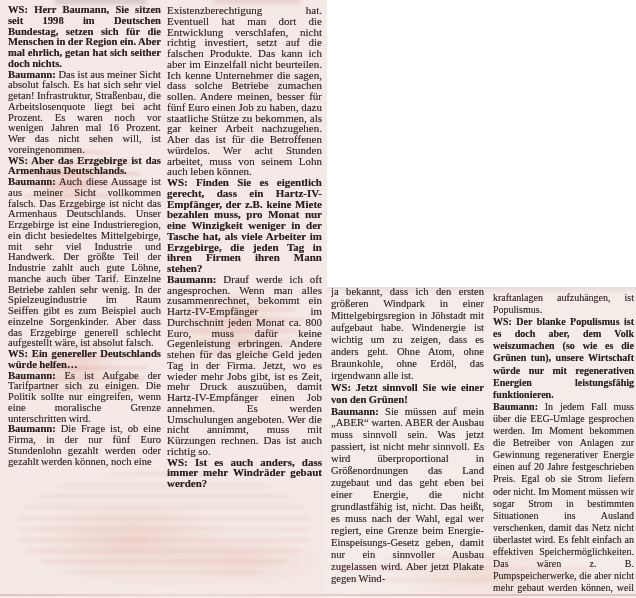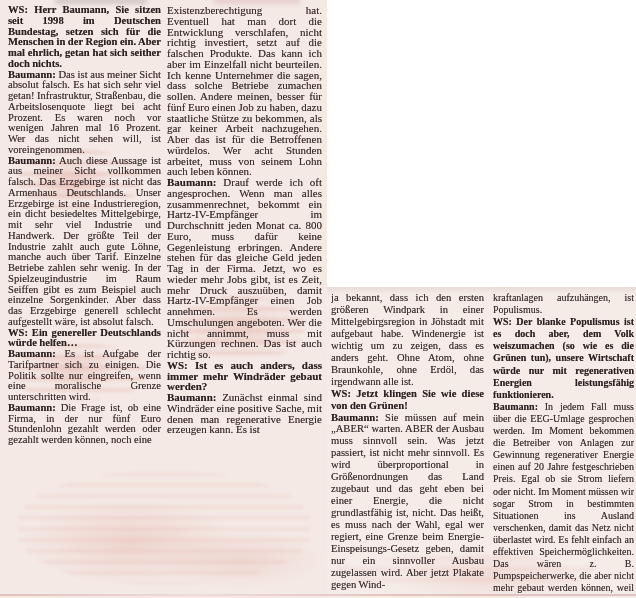--- a/index.html
+++ b/index.html
@@ -58,21 +58,21 @@
   
   .col{
     position:absolute; overflow:hidden;
     text-align:justify;
     color:#372b2b;
     text-shadow:0 0 .4px rgba(62,42,42,.55);
     word-spacing:-0.2px;
   }
   .c1{ left:8px;   top:5px;   width:153px; height:589px; font-size:10.6px; line-height:10.75px; }
   .c2{ left:167px; top:5px;   width:155px; height:589px; font-size:11px; line-height:10.75px; }
-  .c3{ left:331px; top:292px; width:153px; height:303px; font-size:10.6px; line-height:11.95px; }
+  .c3{ left:331px; top:286px; width:153px; height:303px; font-size:10.6px; line-height:11.95px; }
   .c4{ left:493px; top:292px; width:141px; height:303px; font-size:10px; line-height:12.1px; }
   .col p{ margin:0; padding:0; }
   p.question{ font-weight:700; color:#2b2021; }
   b.sp{ font-weight:700; color:#2b2021;margin-top:39px; }
 </style>
 </head>
 <body>
 
 <div class="scan">
   <div class="paper-left"></div>
@@ -82,34 +82,35 @@
   <div class="ghost g2"></div>
   <div class="ghost g3"></div>
   <div class="ghost g4"></div>
   <div class="ghost g5"></div>
   <div class="top-mark t1"></div>
   <div class="top-mark t2"></div>
 
   <div class="col c1">
       <p class="question">WS: Herr Baumann, Sie sitzen seit 1998 im Deutschen Bundestag, setzen sich für die Menschen in der Region ein. Aber mal ehrlich, getan hat sich seither doch nichts.</p>
       <p class="answer"><b class="sp">Baumann:</b> Das ist aus meiner Sicht absolut falsch. Es hat sich sehr viel getan! Infrastruktur, Straßenbau, die Arbeitslosenquote liegt bei acht Prozent. Es waren noch vor wenigen Jahren mal 16 Prozent. Wer das nicht sehen will, ist voreingenommen.</p>
+      <p class="question">WS: Aber das Erzgebirge ist das Armenhaus Deutschlands.</p>
       <p class="answer"><b class="sp">Baumann:</b> Auch diese Aussage ist aus meiner Sicht vollkommen falsch. Das Erzgebirge ist nicht das Armenhaus Deutschlands. Unser Erzgebirge ist eine Industrieregion, ein dicht besiedeltes Mittelgebirge, mit sehr viel Industrie und Handwerk. Der größte Teil der Industrie zahlt auch gute Löhne, manche auch über Tarif. Einzelne Betriebe zahlen sehr wenig. In der Spielzeugindustrie im Raum Seiffen gibt es zum Beispiel auch einzelne Sorgenkinder. Aber dass das Erzgebirge generell schlecht aufgestellt wäre, ist absolut falsch.</p>
       <p class="question">WS: Ein genereller Deutschlands würde helfen…</p>
       <p class="answer"><b class="sp">Baumann:</b> Es ist Aufgabe der Tarifpartner sich zu einigen. Die Politik sollte nur eingreifen, wenn eine moralische Grenze unterschritten wird.</p>
       <p class="answer"><b class="sp">Baumann:</b> Die Frage ist, ob eine Firma, in der nur fünf Euro Stundenlohn gezahlt werden oder gezahlt werden können, noch eine</p>
     </div>
   <div class="col c2">
       <p class="continuation">Existenzberechtigung hat. Eventuell hat man dort die Entwicklung verschlafen, nicht richtig investiert, setzt auf die falschen Produkte. Das kann ich aber im Einzelfall nicht beurteilen. Ich kenne Unternehmer die sagen, dass solche Betriebe zumachen sollen. Andere meinen, besser für fünf Euro einen Job zu haben, dazu staatliche Stütze zu bekommen, als gar keiner Arbeit nachzugehen. Aber das ist für die Betroffenen würdelos. Wer acht Stunden arbeitet, muss von seinem Lohn auch leben können.</p>
+      <p class="question">WS: Finden Sie es eigentlich gerecht, dass ein Hartz-IV-Empfänger, der z.B. keine Miete bezahlen muss, pro Monat nur eine Winzigkeit weniger in der Tasche hat, als viele Arbeiter im Erzgebirge, die jeden Tag in ihren Firmen ihren Mann stehen?</p>
       <p class="answer"><b class="sp">Baumann:</b> Drauf werde ich oft angesprochen. Wenn man alles zusammenrechnet, bekommt ein Hartz-IV-Empfänger im Durchschnitt jeden Monat ca. 800 Euro, muss dafür keine Gegenleistung erbringen. Andere stehen für das gleiche Geld jeden Tag in der Firma. Jetzt, wo es wieder mehr Jobs gibt, ist es Zeit, mehr Druck auszuüben, damit Hartz-IV-Empfänger einen Job annehmen. Es werden Umschulungen angeboten. Wer die nicht annimmt, muss mit Kürzungen rechnen. Das ist auch richtig so.</p>
       <p class="question">WS: Ist es auch anders, dass immer mehr Windräder gebaut werden?</p>
-      <p class="answer"><b class="sp">Baumann:</b> Zunächst einmal sind Windräder eine positive Sache, mit denen man regenerative Energie erzeugen kann. Es ist</p>
     </div>
   <div class="col c3">
       <p class="continuation">ja bekannt, dass ich den ersten größeren Windpark in einer Mittelgebirgsregion in Jöhstadt mit aufgebaut habe. Windenergie ist wichtig um zu zeigen, dass es anders geht. Ohne Atom, ohne Braunkohle, ohne Erdöl, das irgendwann alle ist.</p>
-      <p class="question">WS: Jetzt klingen Sie wie diese von den Grünen!</p>
+      <p class="question">WS: Jetzt sinnvoll Sie wie einer von den Grünen!</p>
       <p class="answer"><b class="sp">Baumann:</b> Sie müssen auf mein „ABER“ warten. ABER der Ausbau muss sinnvoll sein. Was jetzt passiert, ist nicht mehr sinnvoll. Es wird überproportional in Größenordnungen das Land zugebaut und das geht eben bei einer Energie, die nicht grundlastfähig ist, nicht. Das heißt, es muss nach der Wahl, egal wer regiert, eine Grenze beim Energie-Einspeisungs-Gesetz geben, damit nur ein sinnvoller Ausbau zugelassen wird. Aber jetzt Plakate gegen Wind-</p>
     </div>
   <div class="col c4">
       <p class="continuation">kraftanlagen aufzuhängen, ist Populismus.</p>
       <p class="question">WS: Der blanke Populismus ist es doch aber, dem Volk weiszumachen (so wie es die Grünen tun), unsere Wirtschaft würde nur mit regenerativen Energien leistungsfähig funktionieren.</p>
       <p class="answer"><b class="sp">Baumann:</b> In jedem Fall muss über die EEG-Umlage gesprochen werden. Im Moment bekommen die Betreiber von Anlagen zur Gewinnung regenerativer Energie einen auf 20 Jahre festgeschrieben Preis. Egal ob sie Strom liefern oder nicht. Im Moment müssen wir sogar Strom in bestimmten Situationen ins Ausland verschenken, damit das Netz nicht überlastet wird. Es fehlt einfach an effektiven Speichermöglichkeiten. Das wären z. B. Pumpspeicherwerke, die aber nicht mehr gebaut werden können, weil die von den,</p>
     </div>
 
   <div class="bottom-edge"></div>
 </div>

